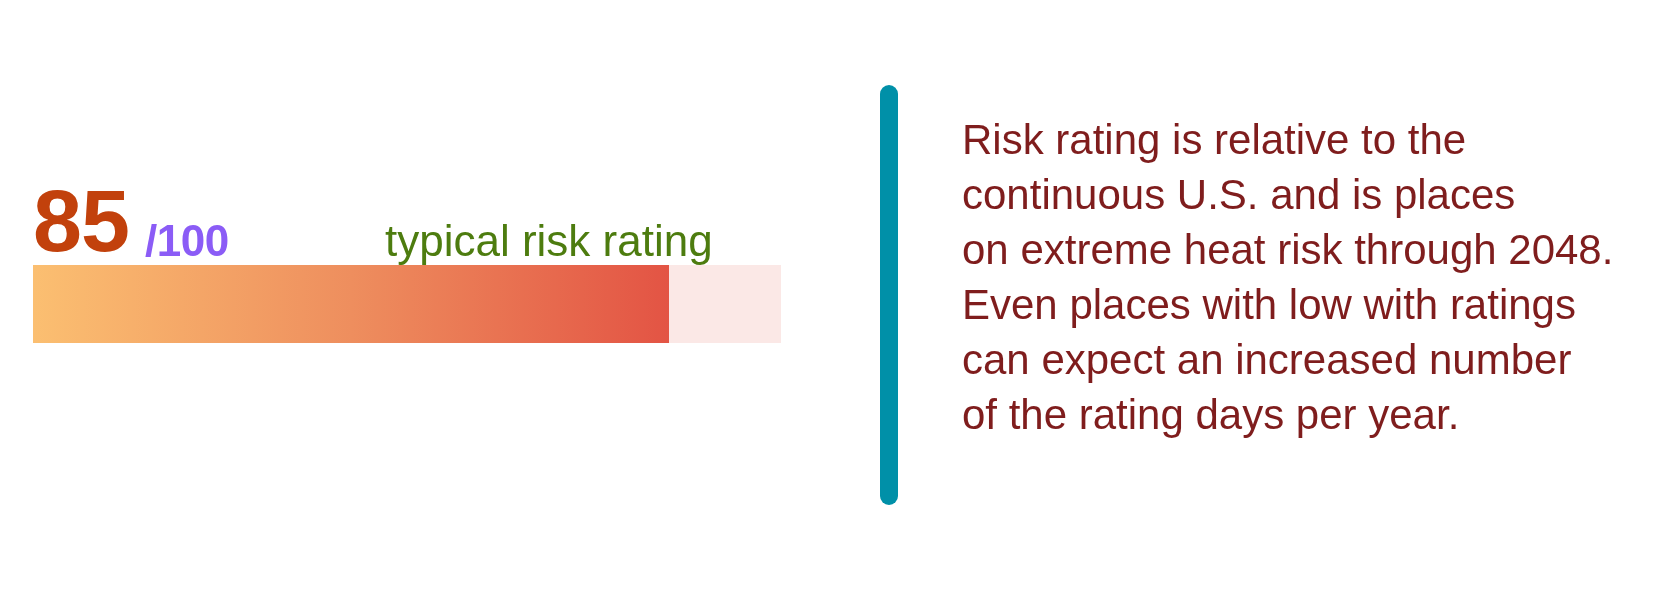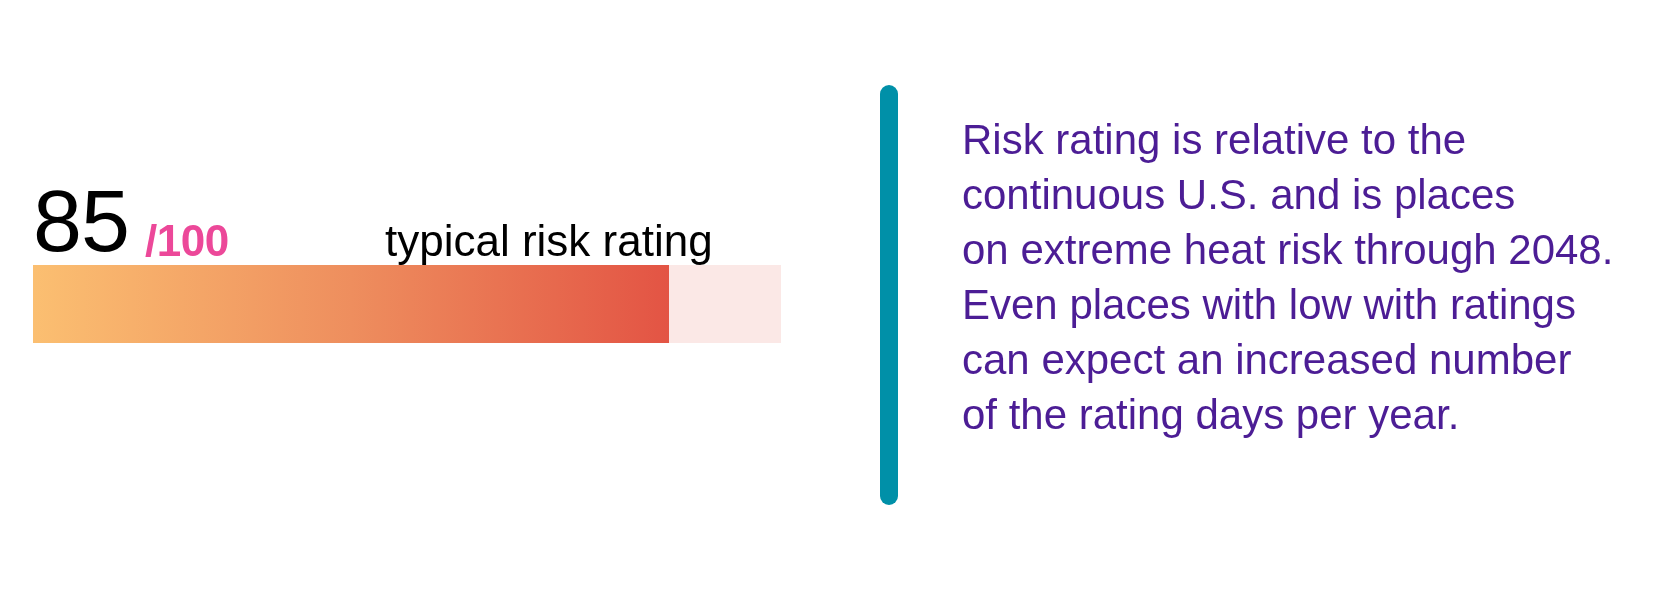--- a/index.html
+++ b/index.html
@@ -34,45 +34,45 @@
   .score-row {
     position: relative;
     height: 105px;
   }
 
   .score-value {
     position: absolute;
     left: 0;
     bottom: 0;
     font-size: 88px;
-    font-weight: 400;
+    font-weight: 700;
     line-height: 1;
-    color: #000000;
+    color: #c2410c;
     letter-spacing: -1px;
   }
 
   .score-denominator {
     position: absolute;
     left: 112px;
     bottom: 2px;
     font-size: 44px;
     font-weight: 700;
     line-height: 1;
-    color: #ec4899;
+    color: #8b5cf6;
     letter-spacing: -0.5px;
   }
 
   .score-caption {
     position: absolute;
     left: 352px;
     bottom: 2px;
     font-size: 44px;
     font-weight: 400;
     line-height: 1;
-    color: #000000;
+    color: #4d7c0f;
     white-space: nowrap;
   }
 
   .meter-track {
     position: relative;
     width: 748px;
     height: 78px;
     background: #fbe8e6;
     overflow: hidden;
   }
@@ -126,21 +126,21 @@
     </div>
 
     <div class="meter-track" style="background: rgb(251, 232, 230);">
       <div class="meter-fill" style="width: 85%; background: linear-gradient(to right, rgb(251, 191, 113) 0%, rgb(238, 142, 94) 50%, rgb(227, 84, 68) 100%);"></div>
     </div>
 
   </div>
 
   <div class="divider-rule" style="background: rgb(0, 144, 168);"></div>
 
-  <div class="description" style="color: #4c1d95;">
+  <div class="description" style="color: #7f1d1d;">
     <span class="line">Risk rating is relative to the</span>
     <span class="line">continuous U.S. and is places</span>
     <span class="line">on extreme heat risk through 2048.</span>
     <span class="line">Even places with low with ratings</span>
     <span class="line">can expect an increased number</span>
     <span class="line">of the rating days per year.</span>
   </div>
 
 </div>
 

